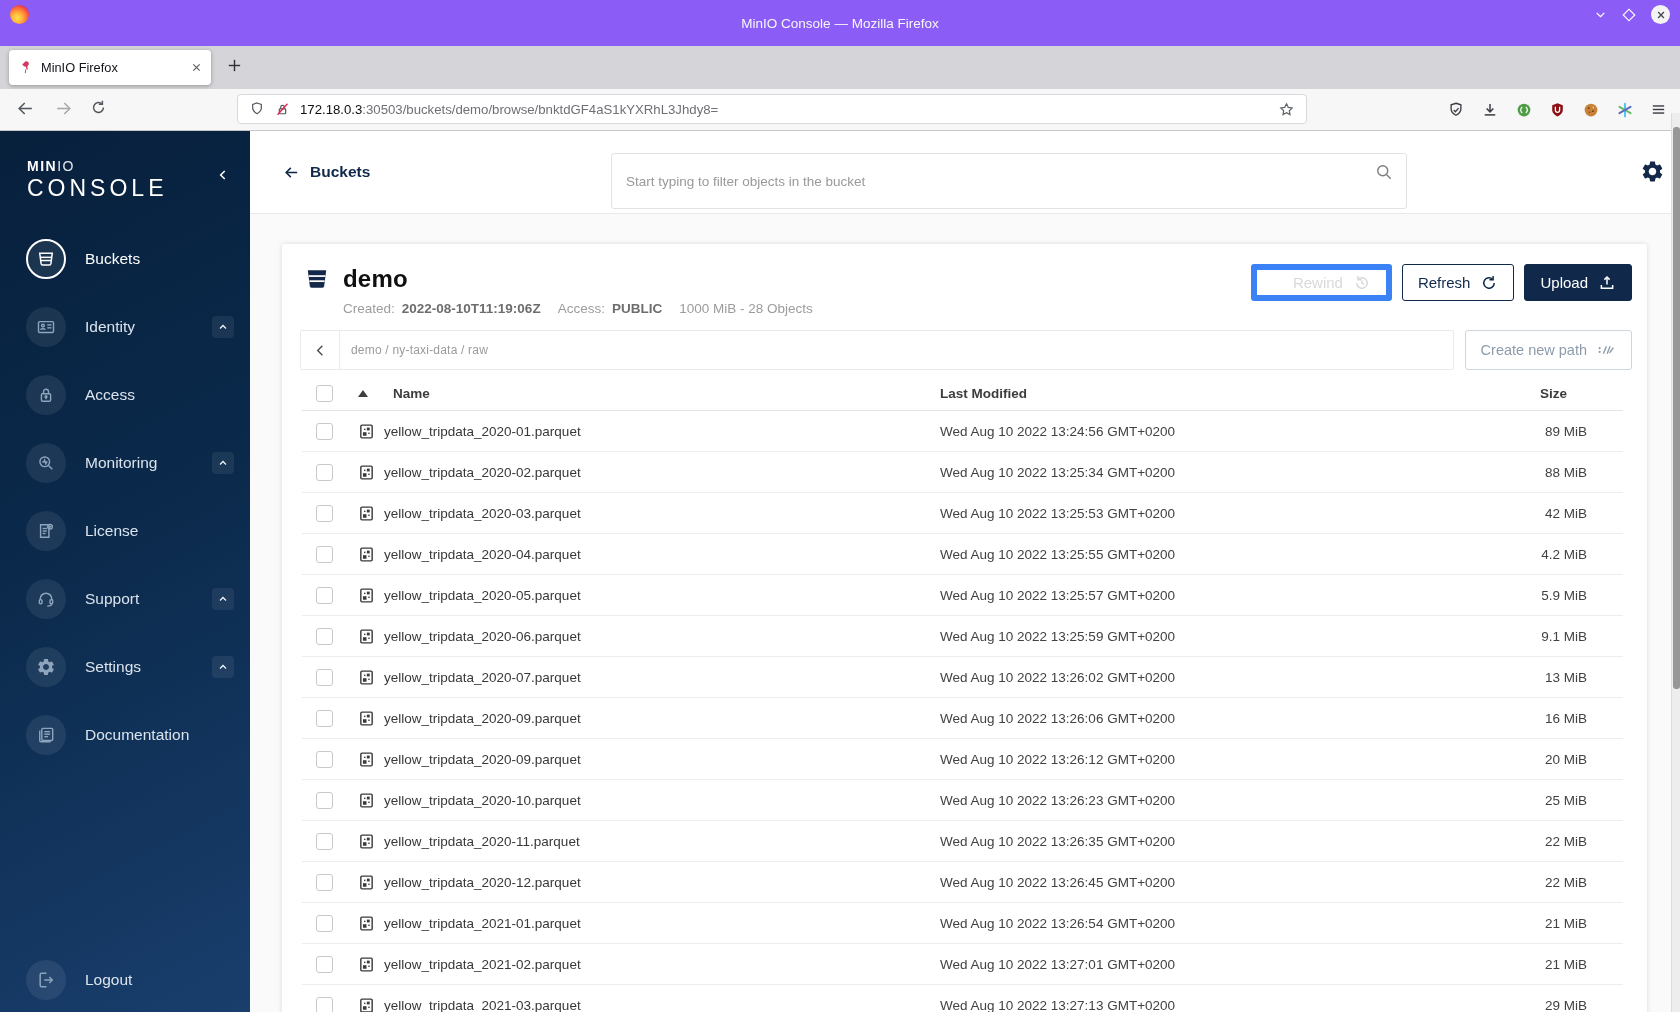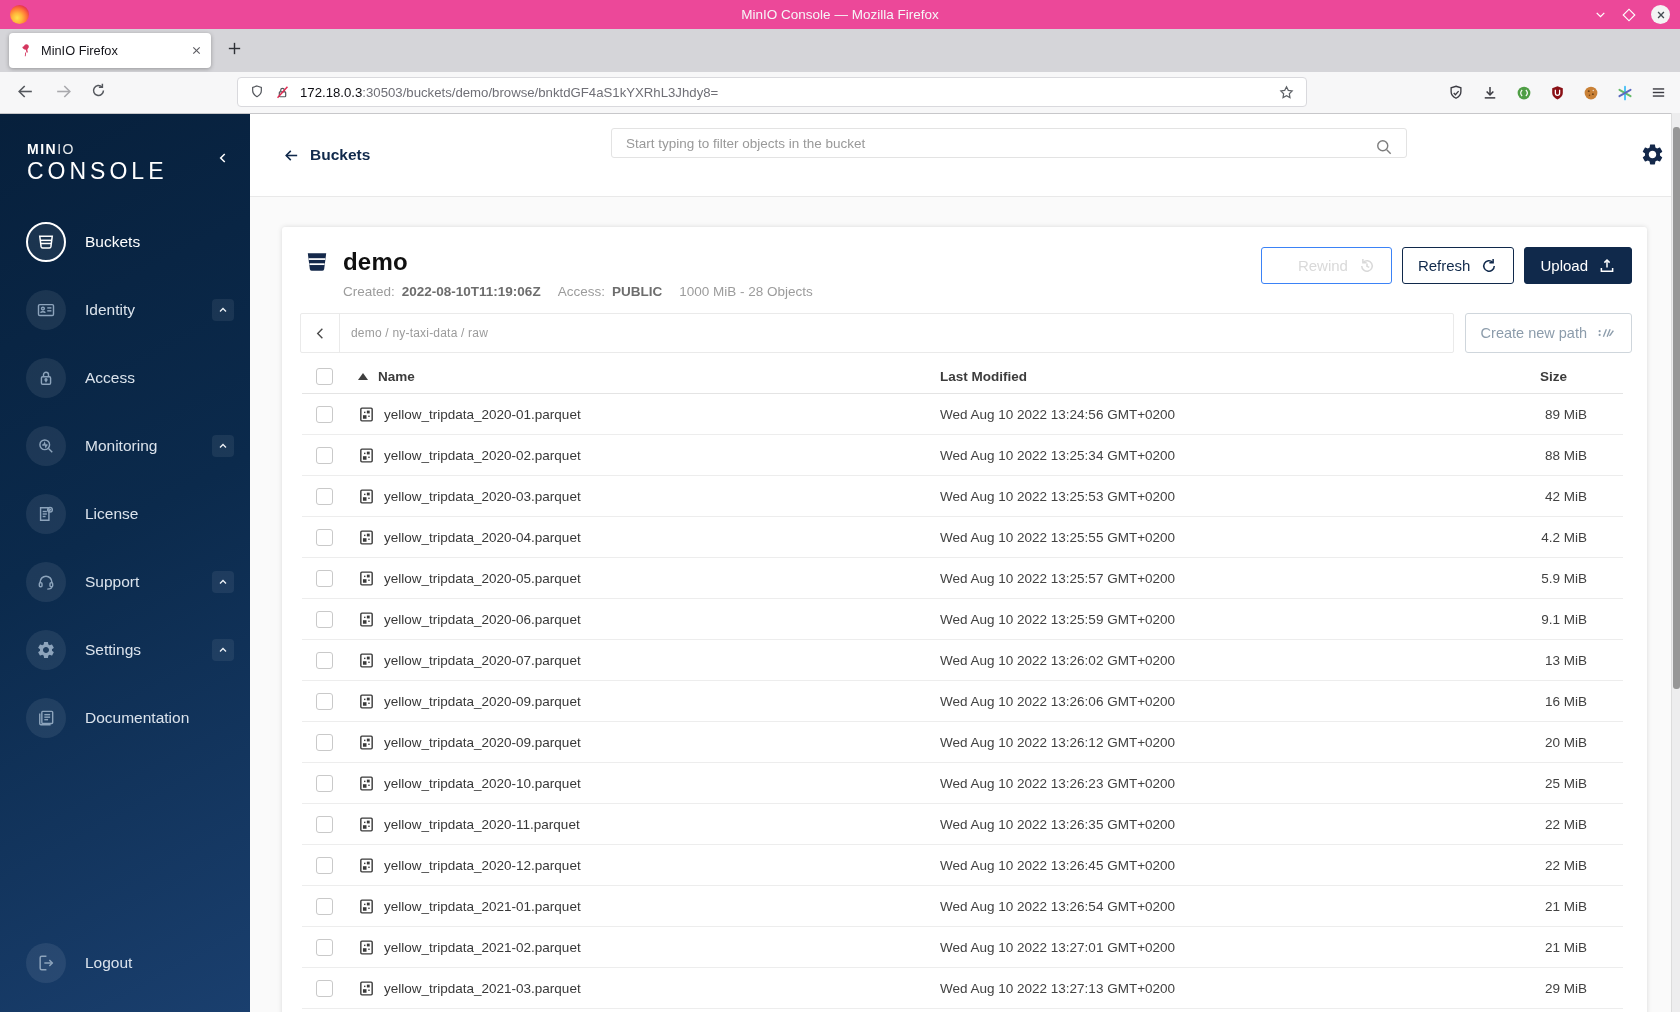--- a/index.html
+++ b/index.html
@@ -1,21 +1,21 @@
 <!DOCTYPE html>
 <html><head>
 <meta charset="utf-8">
 <title>MinIO Console — Mozilla Firefox</title>
 <style>
   html,body{margin:0;padding:0;background:#222;}
   *{font-family:"Liberation Sans",sans-serif;}
   .window{position:relative;width:1680px;height:1012px;overflow:hidden;background:#fff;}
 
   
-  .titlebar{height:29px;background:#ec4899;position:relative;display:flex;align-items:center;}
+  .titlebar{height:46px;background:#8b5cf6;position:relative;display:flex;align-items:center;}
   .ff-logo{position:absolute;left:10px;top:5px;width:19px;height:19px;border-radius:50%;
     background:radial-gradient(circle at 38% 68%,#ffe14d 0%,#ffb63b 28%,#ff7139 55%,#e3314c 78%,#b5007f 100%);}
   .win-title{flex:1;text-align:center;color:#f6f7f8;font-size:13.5px;}
   .win-controls{position:absolute;right:10px;top:0;height:29px;display:flex;align-items:center;gap:15px;}
   .win-btn{color:#fff;display:flex;align-items:center;justify-content:center;cursor:pointer;}
   .close-circle{width:19px;height:19px;border-radius:50%;background:#f4f4f4;display:flex;align-items:center;justify-content:center;}
 
   .tabbar{height:43px;background:#d5d5d9;position:relative;}
   .tab{position:absolute;left:9px;top:4px;width:202px;height:35px;background:#fff;border-radius:4px;
     box-shadow:0 1px 4px rgba(0,0,0,.3);display:flex;align-items:center;padding:0 9px;box-sizing:border-box;cursor:pointer;}
@@ -50,59 +50,59 @@
   .nav-label{margin-left:19px;font-size:15.5px;color:#dbe3ec;}
   .nav-item.active .nav-label{color:#fff;}
   .nav-caret{margin-left:auto;width:22px;height:22px;border-radius:4px;background:rgba(255,255,255,.07);
     display:flex;align-items:center;justify-content:center;color:#eef2f6;cursor:pointer;}
   .logout-item{margin-top:auto;margin-bottom:16px;}
 
   .main{flex:1;background:#fafafa;position:relative;}
   .main-header{height:82px;background:#fff;border-bottom:1px solid #e9e9e9;position:relative;}
   .back-link{position:absolute;left:33px;top:0;height:82px;display:flex;align-items:center;gap:10px;
     color:#10294b;font-weight:bold;font-size:15.5px;cursor:pointer;}
-  .search-wrap{position:absolute;left:361px;top:14px;width:796px;height:30px;}
+  .search-wrap{position:absolute;left:361px;top:22px;width:796px;height:56px;}
   .search-wrap input{width:100%;height:100%;box-sizing:border-box;border:1px solid #e3e3e3;border-radius:3px;
     padding:0 44px 0 14px;font-size:13.5px;color:#333;outline:none;}
   .search-wrap input::placeholder{color:#999;}
   .search-icon{position:absolute;right:13px;top:9px;color:#7d7d7d;display:flex;}
   .gear-btn{position:absolute;right:15px;top:28px;color:#14284a;cursor:pointer;display:flex;}
 
   .content{padding:30px 33px 0 32px;}
   .card{background:#fff;border-radius:3px;box-shadow:0 0 5px rgba(0,0,0,.13);height:842px;box-sizing:border-box;}
 
   .bucket-head{display:flex;align-items:flex-start;padding:21px 15px 0 22px;position:relative;}
   .bucket-ico{color:#14284a;margin-top:1px;flex:0 0 auto;}
   .bucket-meta{margin-left:13px;}
   .bucket-name{font-size:24px;font-weight:bold;color:#101010;letter-spacing:.2px;}
   .bucket-sub{margin-top:8px;font-size:13.5px;color:#9c9c9c;display:flex;align-items:center;}
   .sub-label{margin-right:7px;}
   .sub-val{color:#6d6d6d;font-weight:bold;margin-right:17px;}
   .sub-sum{color:#9c9c9c;}
   .head-actions{position:absolute;right:15px;top:20px;display:flex;gap:10px;}
   .btn{height:37px;border-radius:3px;font-size:15px;display:flex;align-items:center;gap:10px;
     padding:0 15px;background:#fff;box-sizing:border-box;cursor:pointer;}
-  .btn-rewind{border:1px solid #3b82f6;color:#d9d9d9;cursor:default;padding-left:36px;}
+  .btn-rewind{border:6px solid #3b82f6;color:#d9d9d9;cursor:default;padding-left:36px;}
   .btn-refresh{border:1px solid #10294b;color:#10294b;}
   .btn-upload{background:#10294b;color:#fff;border:1px solid #10294b;}
 
   .browse-bar{display:flex;align-items:center;margin:14px 15px 0 18px;}
   .crumb-box{flex:1;border:1px solid #eaeaea;border-radius:2px;height:40px;display:flex;align-items:center;background:#fff;box-sizing:border-box;}
   .crumb-back{width:38px;height:100%;border-right:1px solid #eaeaea;display:flex;align-items:center;justify-content:center;color:#4a4a4a;cursor:pointer;}
   .crumb-path{margin-left:11px;font-size:12px;color:#9b9b9b;letter-spacing:.2px;}
   .create-path-btn{margin-left:11px;height:40px;border:1px solid #cfd6dc;border-radius:3px;color:#8c9cab;
     font-size:14.5px;display:flex;align-items:center;gap:9px;padding:0 15px;background:#fff;cursor:pointer;box-sizing:border-box;}
 
   .table{margin:6px 24px 0 20px;}
   .thead,.trow{display:grid;grid-template-columns:56px 1fr 533px 150px;align-items:center;}
   .thead{height:34px;border-bottom:1px solid #e4e4e4;font-weight:bold;color:#3c3c3c;font-size:13.5px;}
   .trow{height:40px;border-bottom:1px solid #ededed;font-size:13.5px;color:#3e3e3e;cursor:pointer;}
   .c-cb{padding-left:14px;display:flex;}
   .cb{display:inline-block;width:17px;height:17px;border:1px solid #c9c9c9;border-radius:3px;background:#fff;cursor:pointer;box-sizing:border-box;}
-  .th-name{display:flex;align-items:center;gap:10px;}
+  .th-name{display:flex;align-items:center;gap:25px;}
   .tri{width:0;height:0;border-left:5px solid transparent;border-right:5px solid transparent;border-bottom:7px solid #3f3f3f;}
   .th-size{text-align:right;padding-right:56px;}
   .c-name{display:flex;align-items:center;gap:9px;color:#383838;}
   .file-ico{color:#3a3a3a;flex:0 0 auto;display:flex;}
   .c-mod{color:#424242;}
   .c-size{text-align:right;padding-right:36px;color:#424242;}
 
   .scrollbar{position:absolute;right:0;top:113px;width:9px;height:899px;background:#ededee;border-left:1px solid #dcdcdc;box-sizing:border-box;}
   .scroll-thumb{position:absolute;top:14px;left:1px;width:7px;height:562px;background:#979797;border-radius:3px;cursor:pointer;}
   svg{display:block;}

